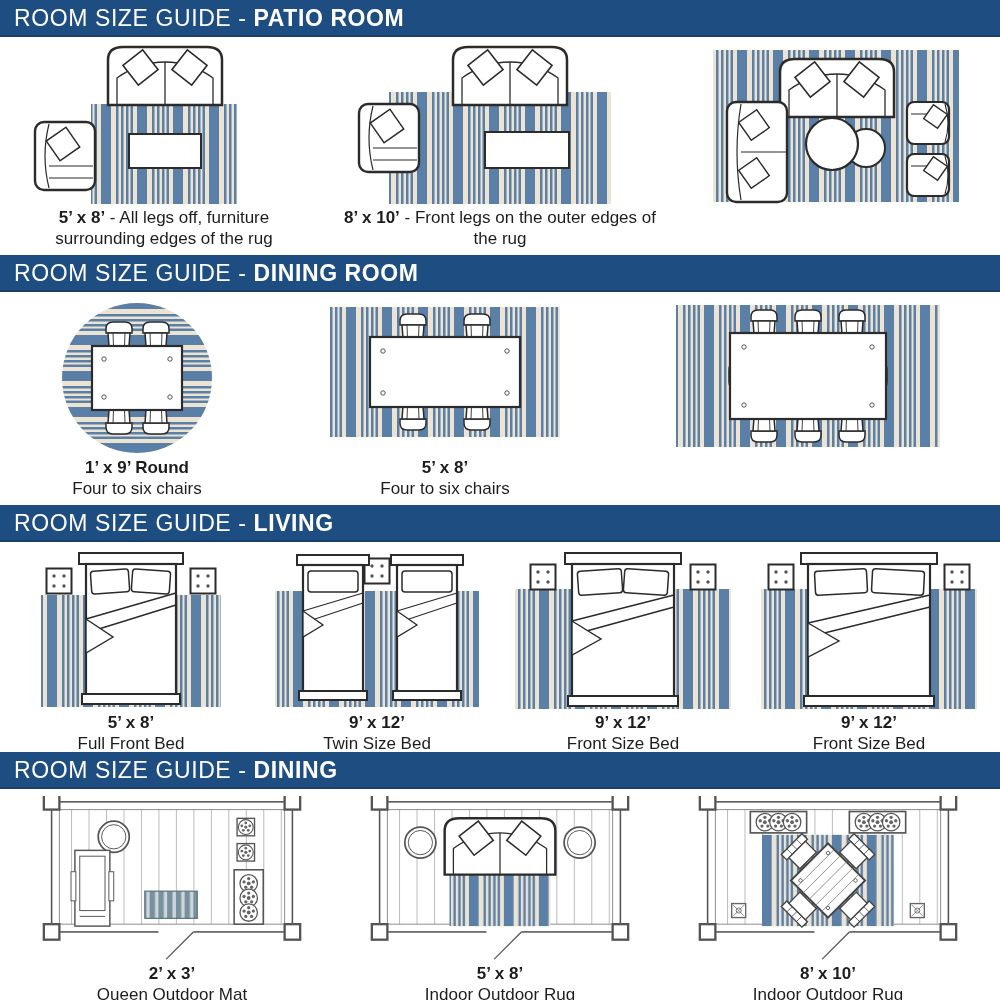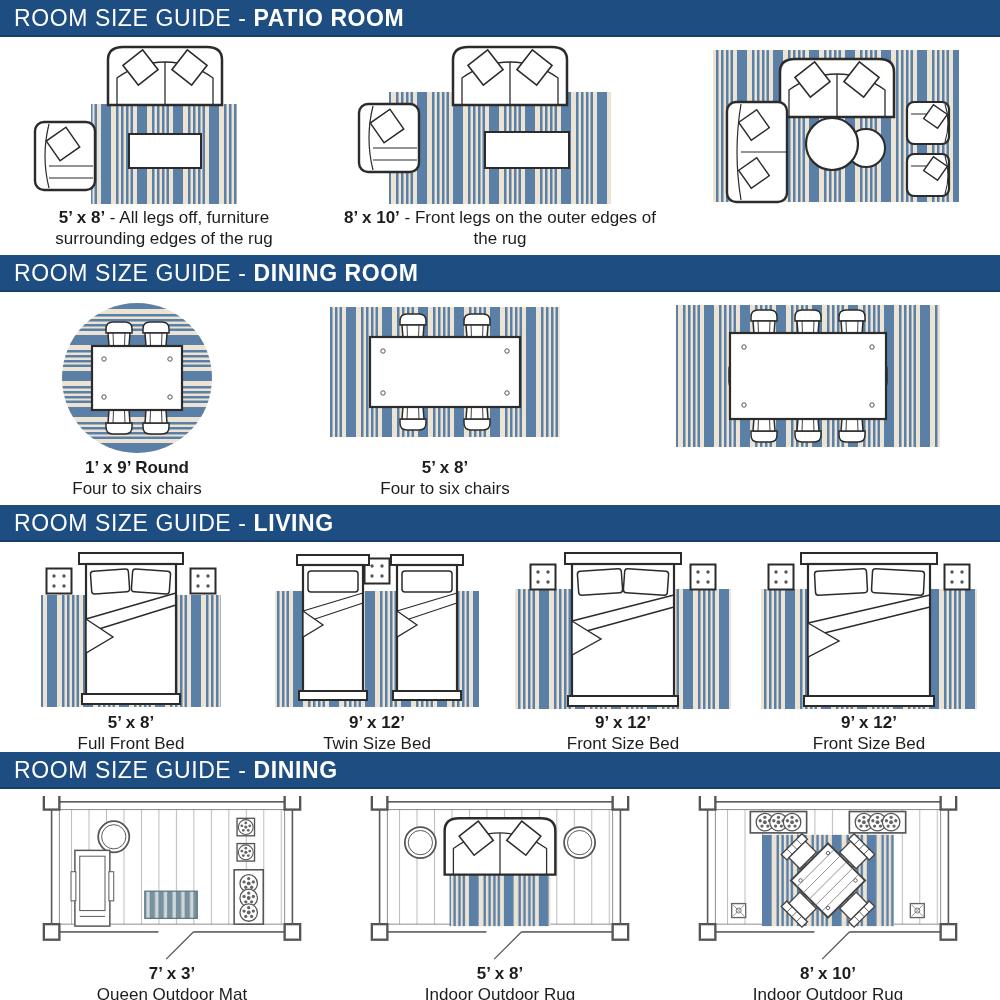--- a/index.html
+++ b/index.html
@@ -381,21 +381,21 @@
           <use href="#fpot" transform="translate(206,22)"></use>
           <use href="#fpot" transform="translate(206,48)"></use>
           <g>
             <rect x="204" y="76" width="30" height="56" fill="#fff" stroke="#555" stroke-width="1.6"></rect>
             <use href="#flo" transform="translate(219,90)"></use>
             <use href="#flo" transform="translate(219,105)"></use>
             <use href="#flo" transform="translate(219,120)"></use>
           </g>
         </svg>
         <figcaption>
-          <span class="sz">7’ x 3’</span>
+          <span class="sz">2’ x 3’</span>
           <span class="ds">Queen Outdoor Mat</span>
         </figcaption>
       </figure>
       <figure>
         <svg width="272" height="167" viewBox="0 0 280 172">
           <use href="#deck"></use>
           <rect x="88" y="60" width="104" height="74" fill="url(#stV)"></rect>
           <use href="#rtable" transform="translate(58,48)"></use>
           <use href="#rtable" transform="translate(222,48)"></use>
           <use href="#sofa" transform="translate(80,20)"></use>

